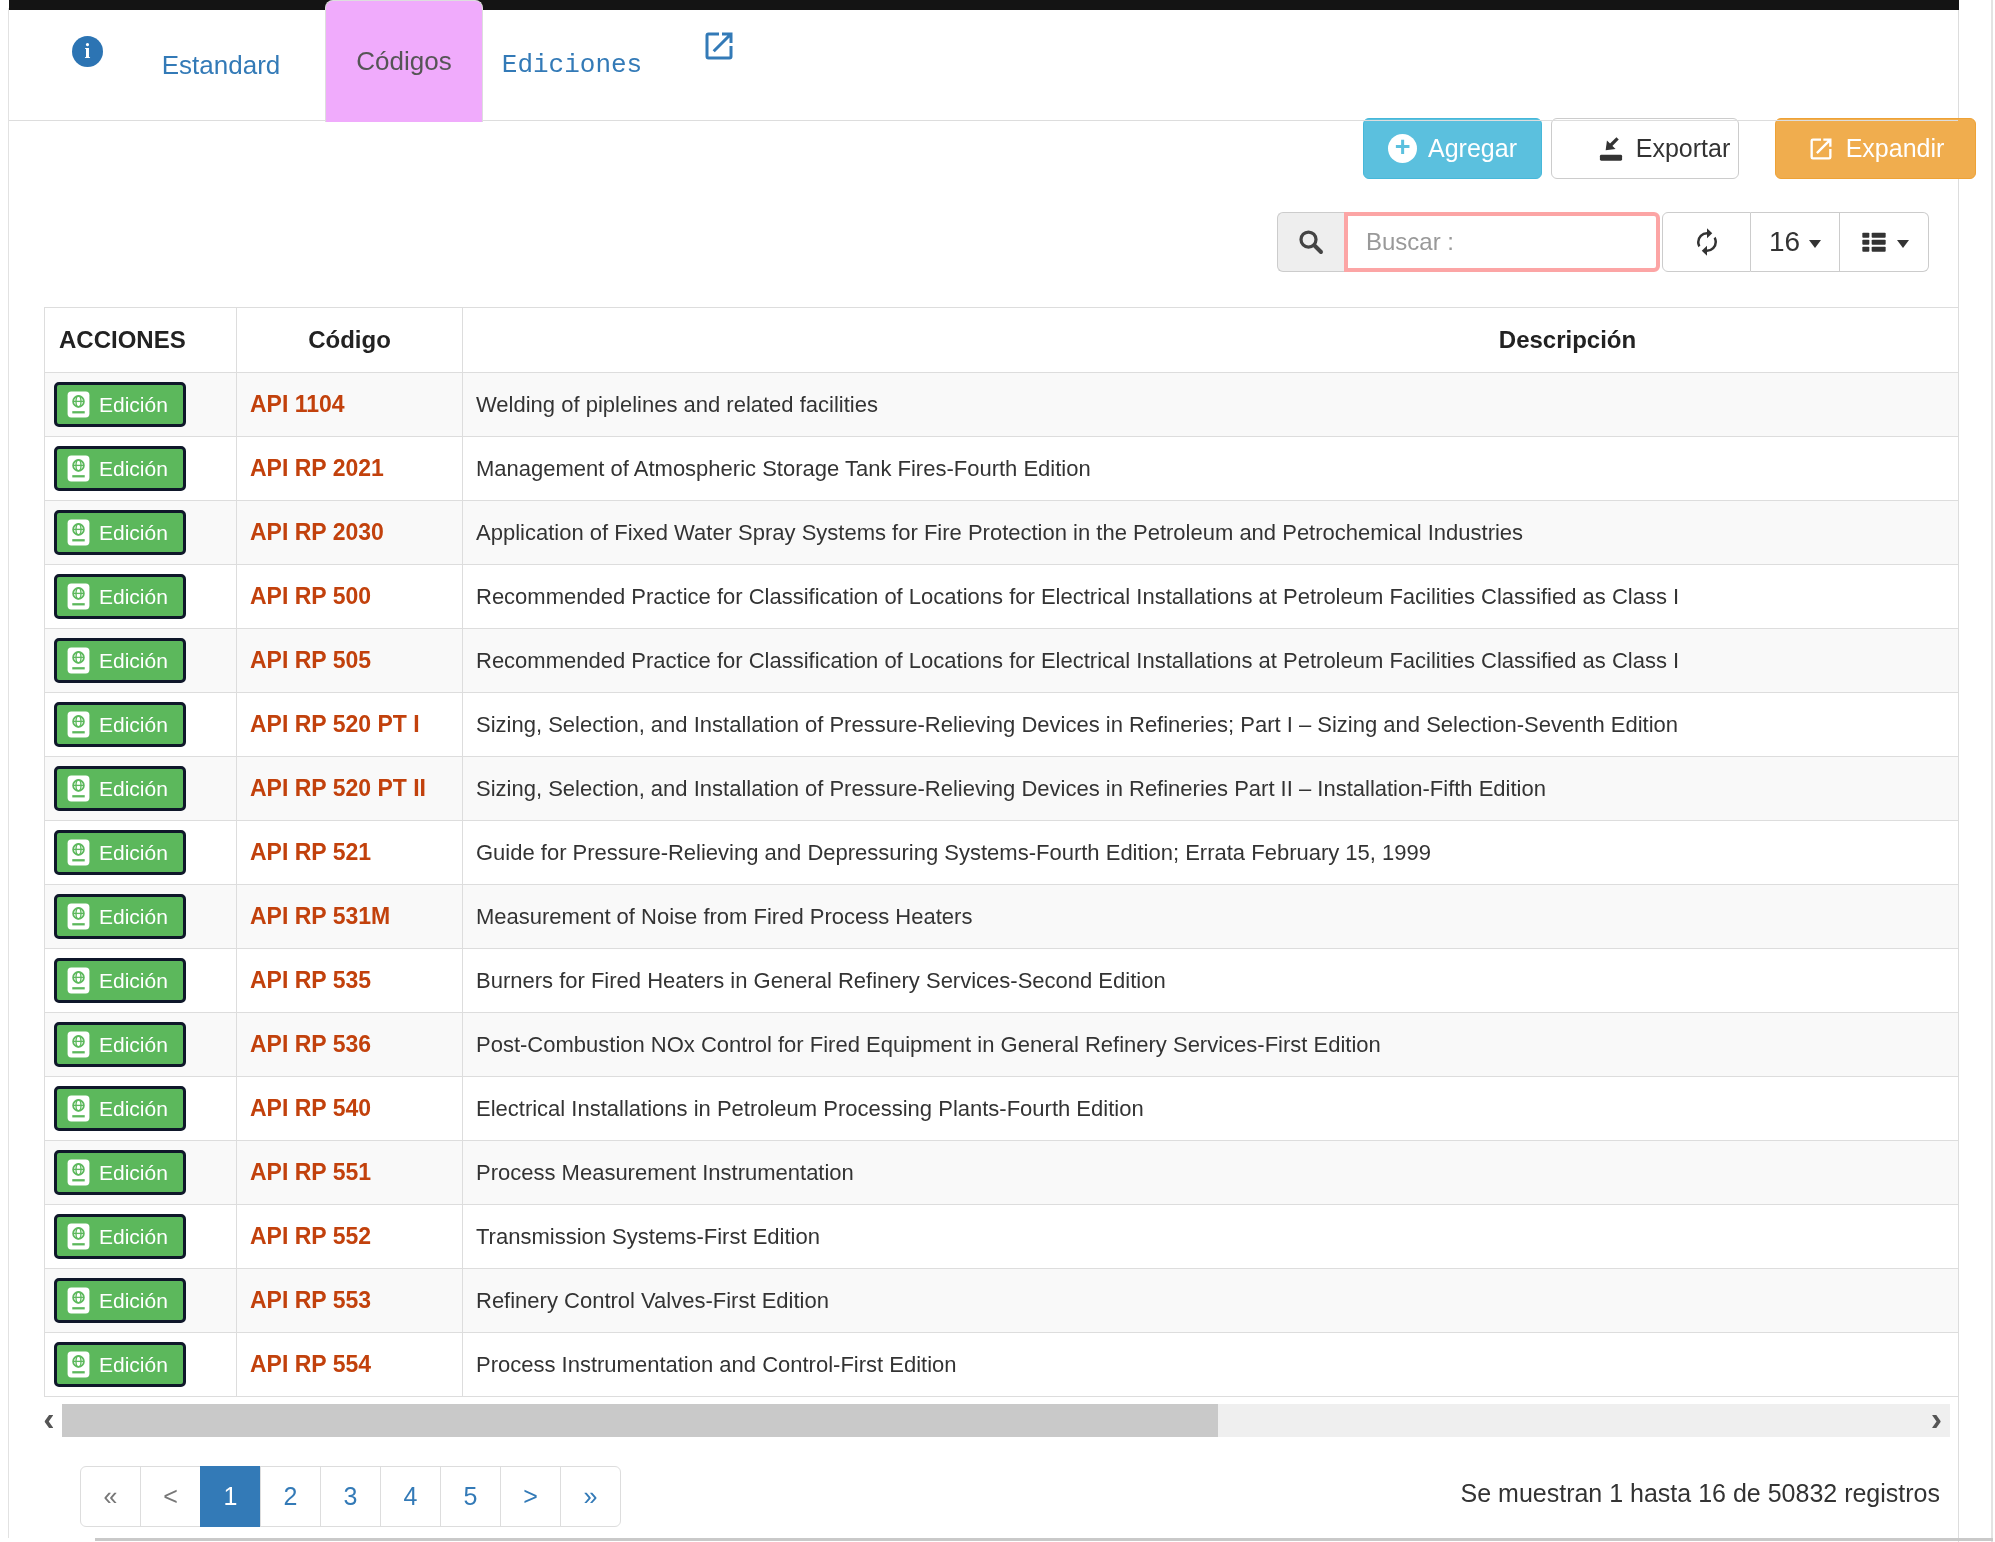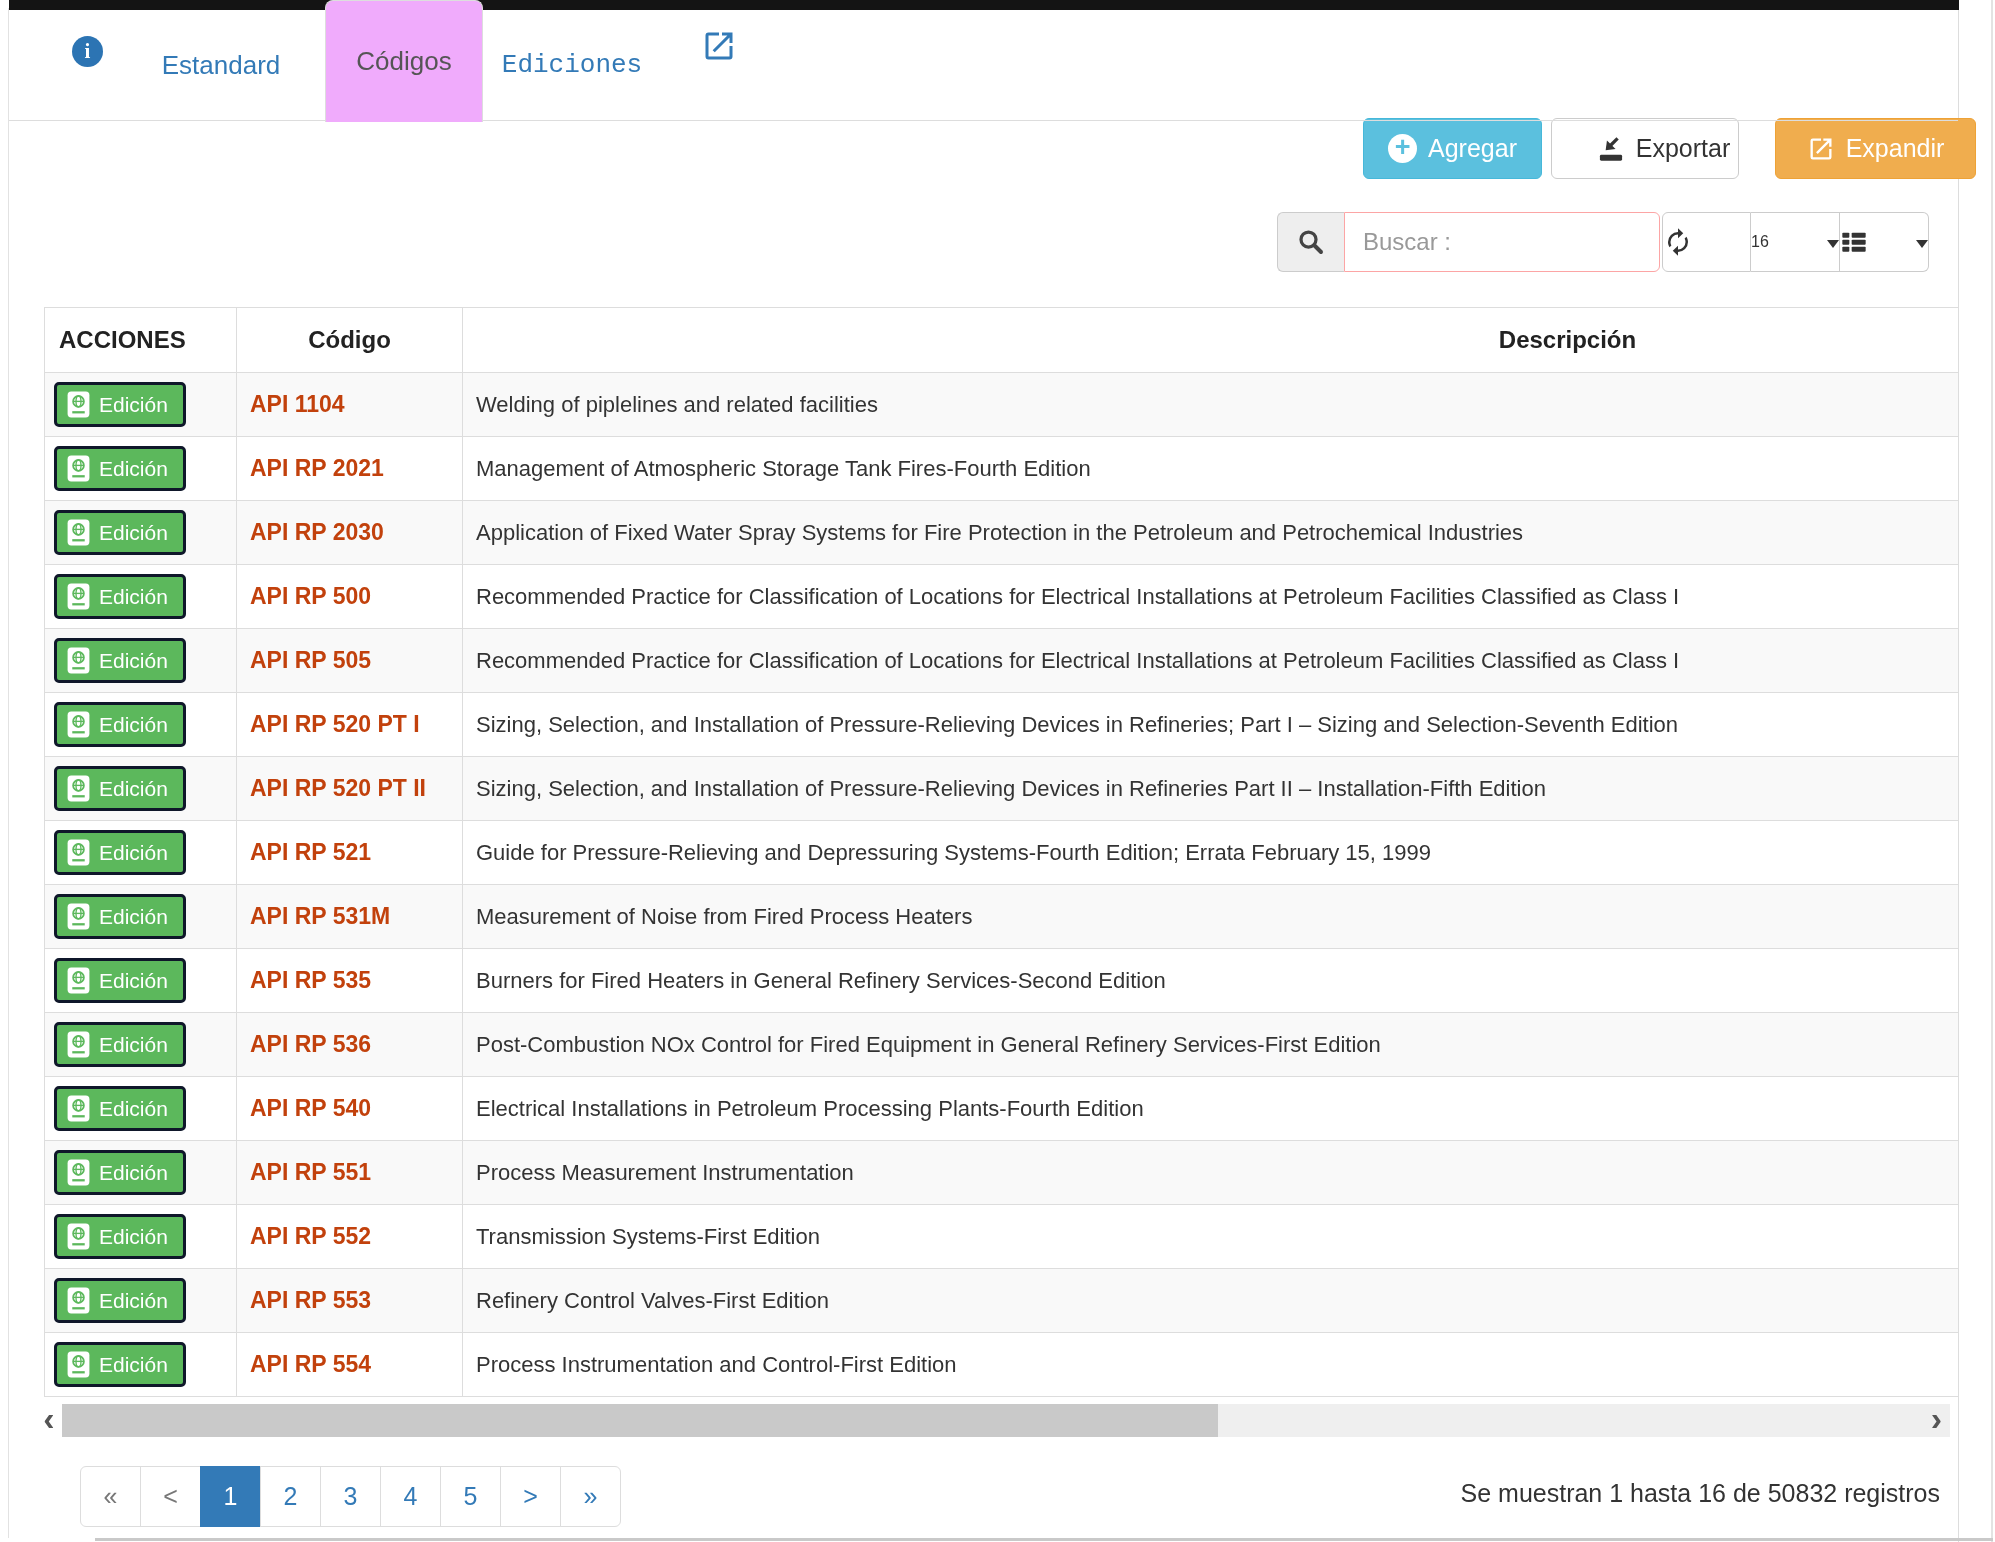--- a/index.html
+++ b/index.html
@@ -33,26 +33,26 @@
   .btn-agregar{position:absolute;left:1363px;top:118px;width:179px;height:61px;background:#5bc0de;border-color:#46b8da;color:#fff;}
   .btn-exportar{position:absolute;left:1551px;top:118px;width:188px;height:61px;background:#fff;border-color:#ccc;color:#333;padding-left:43px;}
   .btn-expandir{position:absolute;left:1747px;top:118px;width:201px;height:61px;background:#f0ad4e;border-color:#eea236;color:#fff;margin-left:28px;}
   .plus-badge{width:29px;height:29px;border-radius:50%;background:#fff;color:#5bc0de;font-size:27px;font-weight:bold;
        display:flex;align-items:center;justify-content:center;line-height:1;padding-bottom:2px;box-sizing:border-box;}
 
   
   .search-group{position:absolute;left:1277px;top:212px;height:60px;display:flex;}
   .search-addon{width:67px;background:#eee;border:1px solid #ccc;border-right:0;border-radius:6px 0 0 6px;
        display:flex;align-items:center;justify-content:center;box-sizing:border-box;}
-  .search-input{width:316px;border:1px solid #fca5a5;border-radius:0 6px 6px 0;font-size:24px;padding:0 18px;
+  .search-input{width:316px;border:4px solid #fca5a5;border-radius:0 6px 6px 0;font-size:24px;padding:0 18px;
        color:#555;outline:none;box-sizing:border-box;font-family:"Liberation Sans",sans-serif;}
   .search-input::placeholder{color:#999;}
   .table-controls{position:absolute;left:1662px;top:212px;height:60px;display:flex;}
   .ctl{width:89px;background:#fff;border:1px solid #ccc;border-left-width:0;display:flex;align-items:center;
-       justify-content:space-between;gap:9px;font-size:16px;color:#333;cursor:pointer;box-sizing:border-box;}
+       justify-content:center;gap:9px;font-size:28px;color:#333;cursor:pointer;box-sizing:border-box;}
   .ctl:first-child{border-left-width:1px;border-radius:6px 0 0 6px;}
   .ctl:last-child{border-radius:0 6px 6px 0;}
   .caret{display:inline-block;width:0;height:0;border-top:8px solid #333;border-left:6px solid transparent;
        border-right:6px solid transparent;margin-top:4px;}
 
   
   .table-wrap{position:absolute;left:44px;top:307px;width:1914px;overflow:hidden;}
   table{width:2628px;border-collapse:collapse;table-layout:fixed;}
   col.c-act{width:192px;} col.c-code{width:226px;} col.c-desc{width:2210px;}
   th{border:1px solid #ddd;height:62px;font-size:24px;font-weight:bold;color:#222;background:#fff;text-align:center;}

